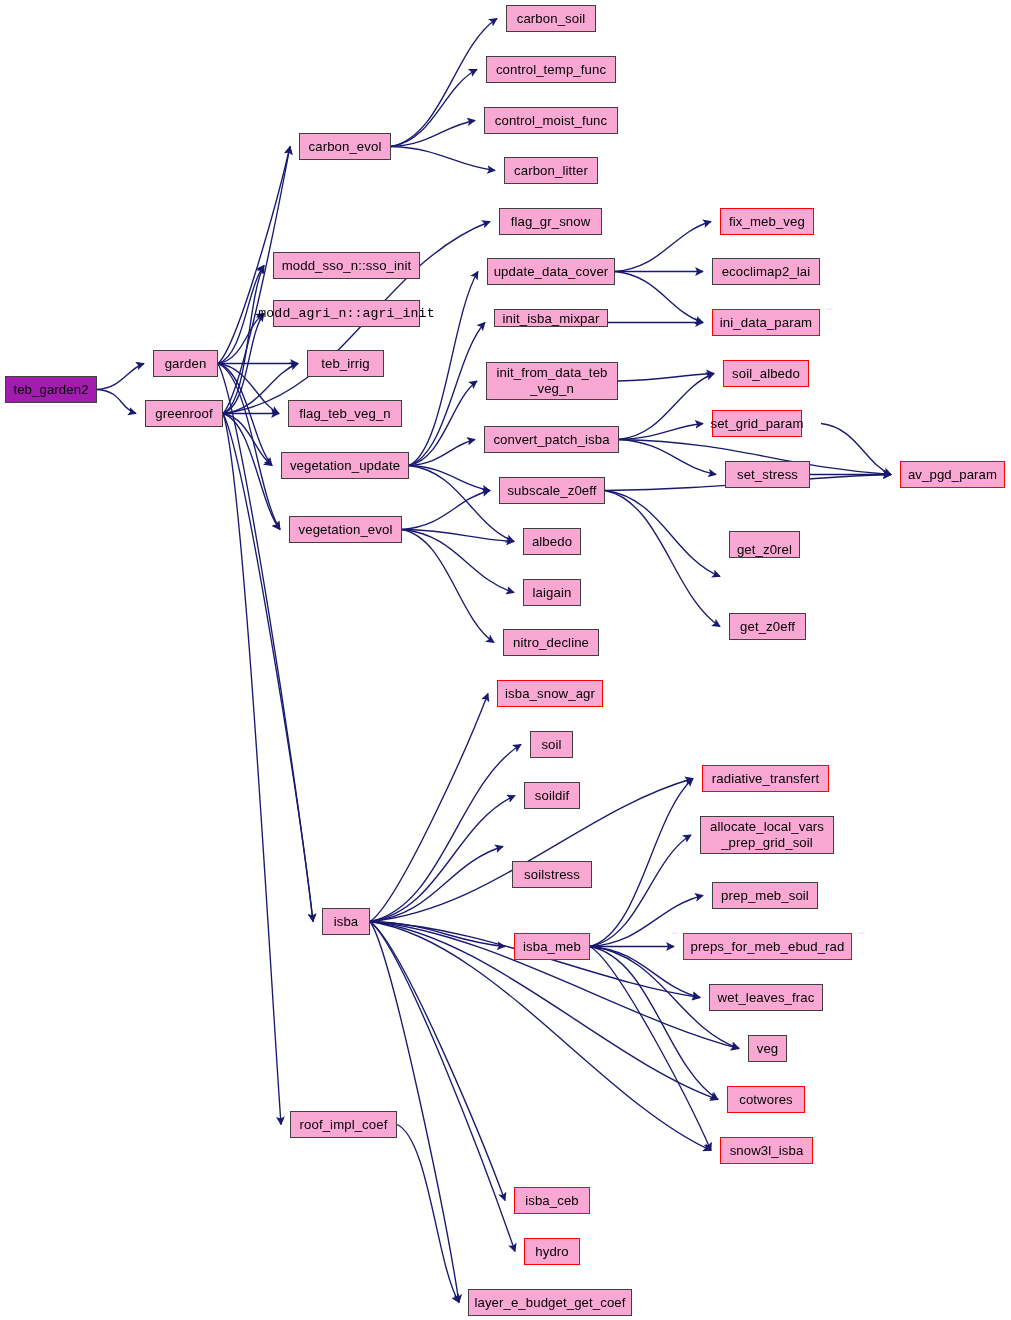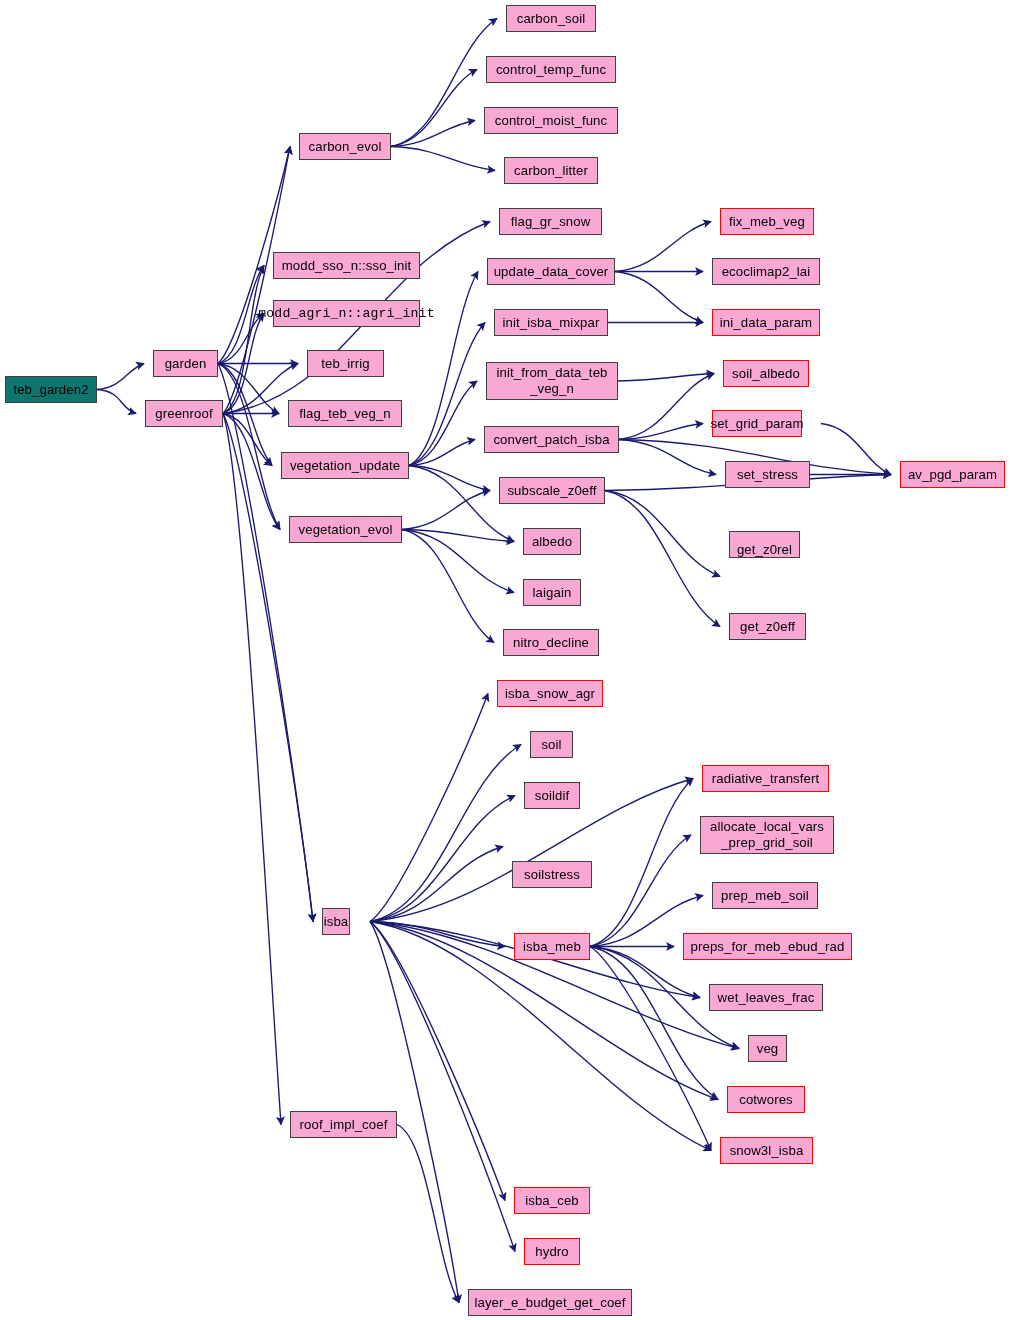--- a/index.html
+++ b/index.html
@@ -23,21 +23,21 @@
     background:#f9a8d4;
     border:1px solid #404040;
     color:#000000;
     font-size:13.2px;
     line-height:15px;
     letter-spacing:0.1px;
     white-space:pre-line;
     z-index:3;
   }
   .node.red{border-color:#ff0000;}
-  .node.root{background:#0f766e;border-color:#404040;}
+  .node.root{background:#a21caf;border-color:#404040;}
   .node.two-line{line-height:16px;}
 </style>
 </head>
 <body>
 
 <div id="canvas">
   <svg id="edges" xmlns="http://www.w3.org/2000/svg" viewBox="0 0 1011 1320">
       <defs>
         <marker id="arrow" viewBox="0 0 10 10" refX="9" refY="5" markerWidth="6.5" markerHeight="6.5" orient="auto-start-reverse">
           <path d="M 0 0 L 10 5 L 0 10 L 2.2 5 z" fill="#191970"></path>
@@ -124,38 +124,38 @@
       <div class="node" style="left: 484px; top: 107px; width: 134px; height: 27px;"><span>control_moist_func</span></div>
       <div class="node" style="left: 504px; top: 157px; width: 94px; height: 27px;"><span>carbon_litter</span></div>
       <div class="node" style="left: 273px; top: 252px; width: 147px; height: 27px;"><span>modd_sso_n::sso_init</span></div>
       <div class="node" style="left: 273px; top: 300px; width: 147px; height: 27px; font-family: Liberation Mono, monospace;"><span>modd_agri_n::agri_init</span></div>
       <div class="node" style="left: 307px; top: 350px; width: 77px; height: 27px;"><span>teb_irrig</span></div>
       <div class="node" style="left: 288px; top: 400px; width: 114px; height: 27px;"><span>flag_teb_veg_n</span></div>
       <div class="node" style="left: 281px; top: 452px; width: 128px; height: 27px;"><span>vegetation_update</span></div>
       <div class="node" style="left: 289px; top: 516px; width: 113px; height: 27px;"><span>vegetation_evol</span></div>
       <div class="node" style="left: 499px; top: 208px; width: 103px; height: 27px;"><span>flag_gr_snow</span></div>
       <div class="node" style="left: 487px; top: 258px; width: 128px; height: 27px;"><span>update_data_cover</span></div>
-      <div class="node" style="left: 494px; top: 309px; width: 114px; height: 27px;"><span>init_isba_mixpar</span></div>
+      <div class="node" style="left: 494px; top: 309px; width: 114px; height: 18px;"><span>init_isba_mixpar</span></div>
       <div class="node two-line" style="left: 486px; top: 362px; width: 132px; height: 38px;"><span>init_from_data_teb
 _veg_n</span></div>
       <div class="node" style="left: 484px; top: 426px; width: 135px; height: 27px;"><span>convert_patch_isba</span></div>
       <div class="node" style="left: 499px; top: 477px; width: 106px; height: 27px;"><span>subscale_z0eff</span></div>
       <div class="node" style="left: 523px; top: 528px; width: 58px; height: 27px;"><span>albedo</span></div>
       <div class="node" style="left: 523px; top: 579px; width: 58px; height: 27px;"><span>laigain</span></div>
       <div class="node" style="left: 503px; top: 629px; width: 96px; height: 27px;"><span>nitro_decline</span></div>
       <div class="node red" style="left: 720px; top: 208px; width: 94px; height: 27px;"><span>fix_meb_veg</span></div>
       <div class="node" style="left: 712px; top: 258px; width: 108px; height: 27px;"><span>ecoclimap2_lai</span></div>
       <div class="node red" style="left: 712px; top: 309px; width: 108px; height: 27px;"><span>ini_data_param</span></div>
       <div class="node red" style="left: 723px; top: 360px; width: 86px; height: 27px;"><span>soil_albedo</span></div>
       <div class="node red" style="left: 712px; top: 410px; width: 90px; height: 27px;"><span>set_grid_param</span></div>
       <div class="node" style="left: 725px; top: 461px; width: 85px; height: 27px;"><span>set_stress</span></div>
       <div class="node red" style="left: 900px; top: 461px; width: 105px; height: 27px;"><span>av_pgd_param</span></div>
       <div class="node" style="left: 729px; top: 531px; width: 71px; height: 27px; align-items: flex-end;"><span>get_z0rel</span></div>
       <div class="node" style="left: 729px; top: 613px; width: 77px; height: 27px;"><span>get_z0eff</span></div>
-      <div class="node" style="left: 322px; top: 908px; width: 28px; height: 27px;"><span>isba</span></div>
+      <div class="node" style="left: 322px; top: 908px; width: 48px; height: 27px;"><span>isba</span></div>
       <div class="node red" style="left: 497px; top: 680px; width: 106px; height: 27px;"><span>isba_snow_agr</span></div>
       <div class="node" style="left: 530px; top: 731px; width: 43px; height: 27px;"><span>soil</span></div>
       <div class="node" style="left: 524px; top: 782px; width: 56px; height: 27px;"><span>soildif</span></div>
       <div class="node" style="left: 512px; top: 833px; width: 80px; height: 27px; margin-top: 28px;"><span>soilstress</span></div>
       <div class="node red" style="left: 514px; top: 933px; width: 76px; height: 27px;"><span>isba_meb</span></div>
       <div class="node red" style="left: 702px; top: 765px; width: 127px; height: 27px;"><span>radiative_transfert</span></div>
       <div class="node two-line" style="left: 700px; top: 816px; width: 134px; height: 38px;"><span>allocate_local_vars
 _prep_grid_soil</span></div>
       <div class="node" style="left: 712px; top: 882px; width: 106px; height: 27px;"><span>prep_meb_soil</span></div>
       <div class="node red" style="left: 683px; top: 933px; width: 169px; height: 27px;"><span>preps_for_meb_ebud_rad</span></div>

